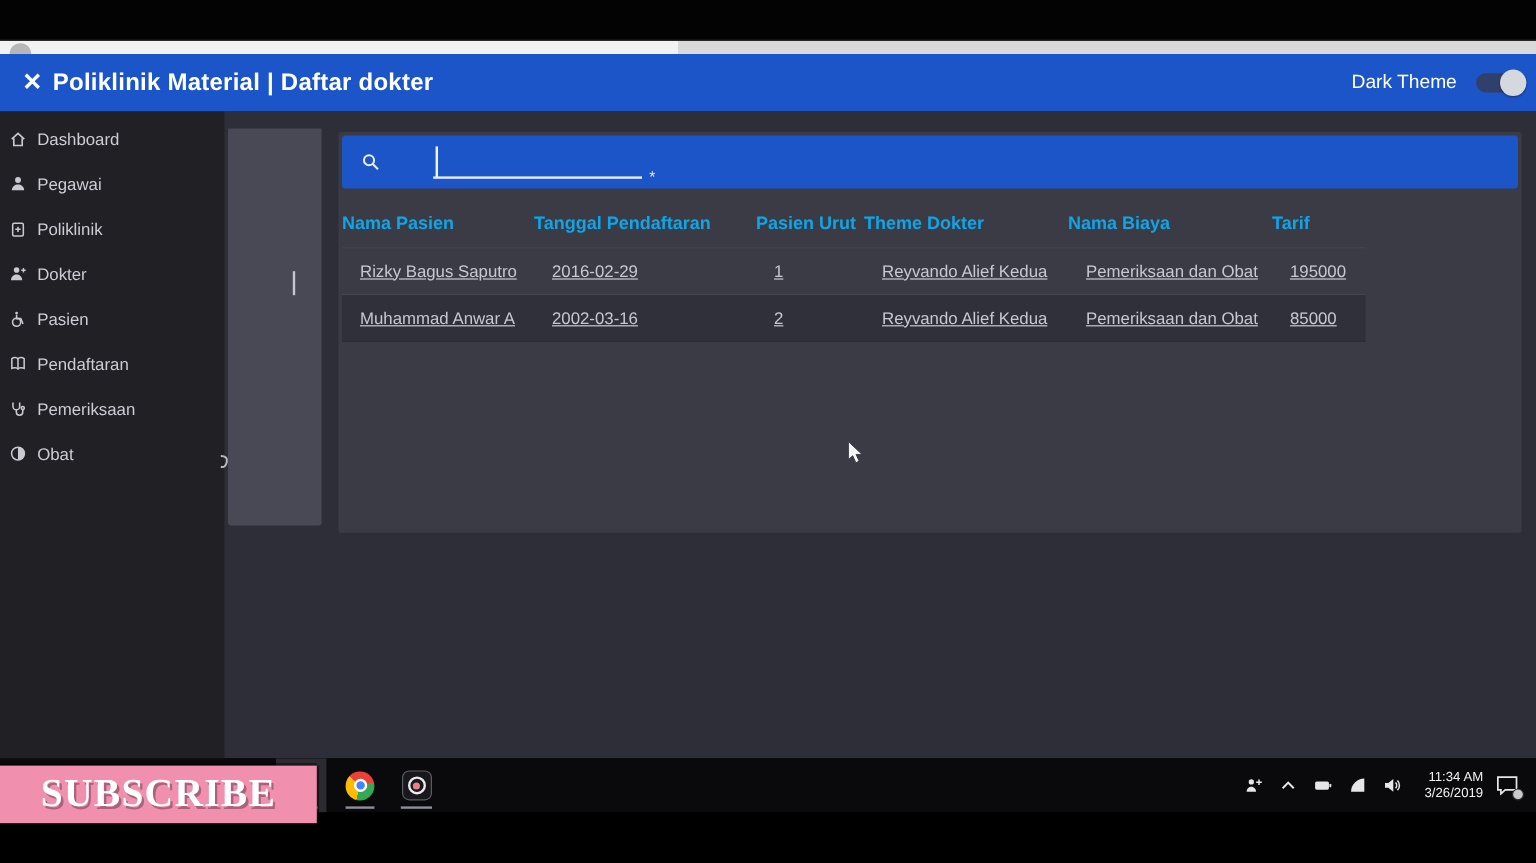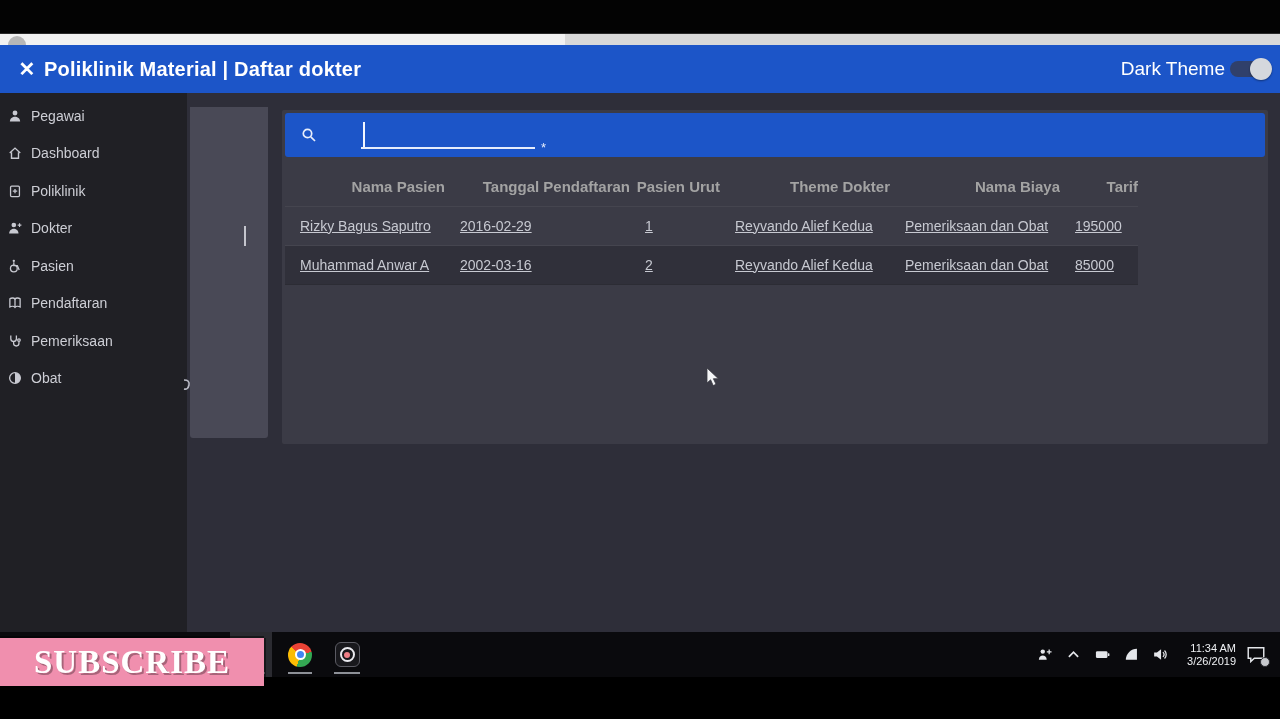--- a/index.html
+++ b/index.html
@@ -21,21 +21,21 @@
   .app-header {
     position:absolute; left:0; top:45px; width:1280px; height:48px;
     background:#1c55c8; display:flex; align-items:center; color:#fff;
   }
   .close-btn {
     width:34px; margin-left:10px; font-size:20px; font-weight:bold; color:#fff;
     text-align:center; cursor:pointer; line-height:48px;
   }
   .page-title { font-size:20px; font-weight:600; letter-spacing:.2px; }
   .header-right { margin-left:auto; display:flex; align-items:center; margin-right:10px; }
-  .theme-label { font-size:19px; margin-right:5px; }
+  .theme-label { font-size:16px; margin-right:16px; }
   .toggle { position:relative; width:40px; height:16px; border-radius:8px; background:#30406b; cursor:pointer; }
   .toggle-thumb { position:absolute; right:-2px; top:-3px; width:22px; height:22px; border-radius:50%; background:#d5d8dd; box-shadow:0 1px 2px rgba(0,0,0,.4); }
   
   .app-body { position:absolute; left:0; top:93px; width:1280px; height:539px; background:#2e2e39; }
   .sidebar { position:absolute; left:0; top:0; width:187px; height:539px; background:#202025; padding-top:4px; }
   .side-item {
     height:37.5px; display:flex; align-items:center; padding-left:8px;
     color:#cdced5; font-size:14px; cursor:pointer;
   }
   .side-item .icn { width:14px; height:14px; margin-right:9px; color:#c8c9d1; flex:0 0 14px; }
@@ -57,22 +57,22 @@
   .search-required { position:absolute; left:224px; top:27px; font-size:13px; color:#e6edfc; }
   
   .data-table { position:absolute; left:3px; top:58px; width:853px; border-collapse:collapse; table-layout:fixed; }
   .data-table col:nth-child(1){width:160px}
   .data-table col:nth-child(2){width:185px}
   .data-table col:nth-child(3){width:90px}
   .data-table col:nth-child(4){width:170px}
   .data-table col:nth-child(5){width:170px}
   .data-table col:nth-child(6){width:78px}
   .data-table th {
-    height:38px; font-size:15px; font-weight:bold; color:#a3a3a3;
-    text-align:right; white-space:nowrap; overflow:hidden;
+    height:38px; font-size:15px; font-weight:bold; color:#0ea5e9;
+    text-align:left; white-space:nowrap; overflow:hidden;
   }
   .data-table td {
     height:39px; font-size:14px; color:#c7c9d1; text-align:left;
     padding-left:15px; white-space:nowrap; overflow:hidden;text-decoration:underline;
   }
   .data-table tbody tr { border-top:1px solid rgba(255,255,255,.05); }
   .data-table tbody tr:last-child { border-bottom:1px solid rgba(0,0,0,.25); }
   .row-striped { background:#30303a; }
   
   .mouse-cursor { position:absolute; left:988px; top:368px; width:14px; height:20px; pointer-events:none; }
@@ -132,35 +132,35 @@
         <div class="toggle-thumb"></div>
       </div>
     </div>
   </div>
 
   <div class="app-body">
 
     <div class="sidebar">
       <div class="side-item">
         <span class="icn">
+            <svg viewBox="0 0 12 12" fill="none" stroke="currentColor" stroke-width="1.2">
+              <path d="M1.5 6 L6 1.8 L10.5 6"></path>
+              <path d="M3 5.4 V10.5 H9 V5.4"></path>
+            </svg>
+          </span>
+        <span>Dashboard</span>
+      </div>
+      <div class="side-item">
+        <span class="icn">
             <svg viewBox="0 0 12 12" fill="currentColor">
               <circle cx="6" cy="3.4" r="2.1"></circle>
               <path d="M1.6 10.8 C1.6 7.9 4 6.6 6 6.6 C8 6.6 10.4 7.9 10.4 10.8 Z"></path>
             </svg>
           </span>
         <span>Pegawai</span>
-      </div>
-      <div class="side-item">
-        <span class="icn">
-            <svg viewBox="0 0 12 12" fill="none" stroke="currentColor" stroke-width="1.2">
-              <path d="M1.5 6 L6 1.8 L10.5 6"></path>
-              <path d="M3 5.4 V10.5 H9 V5.4"></path>
-            </svg>
-          </span>
-        <span>Dashboard</span>
       </div>
       <div class="side-item">
         <span class="icn">
             <svg viewBox="0 0 12 12" fill="none" stroke="currentColor" stroke-width="1.1">
               <rect x="2.2" y="1.8" width="7.6" height="9" rx="1"></rect>
               <path d="M6 4.2 V8 M4.1 6.1 H7.9"></path>
             </svg>
           </span>
         <span>Poliklinik</span>
       </div>

